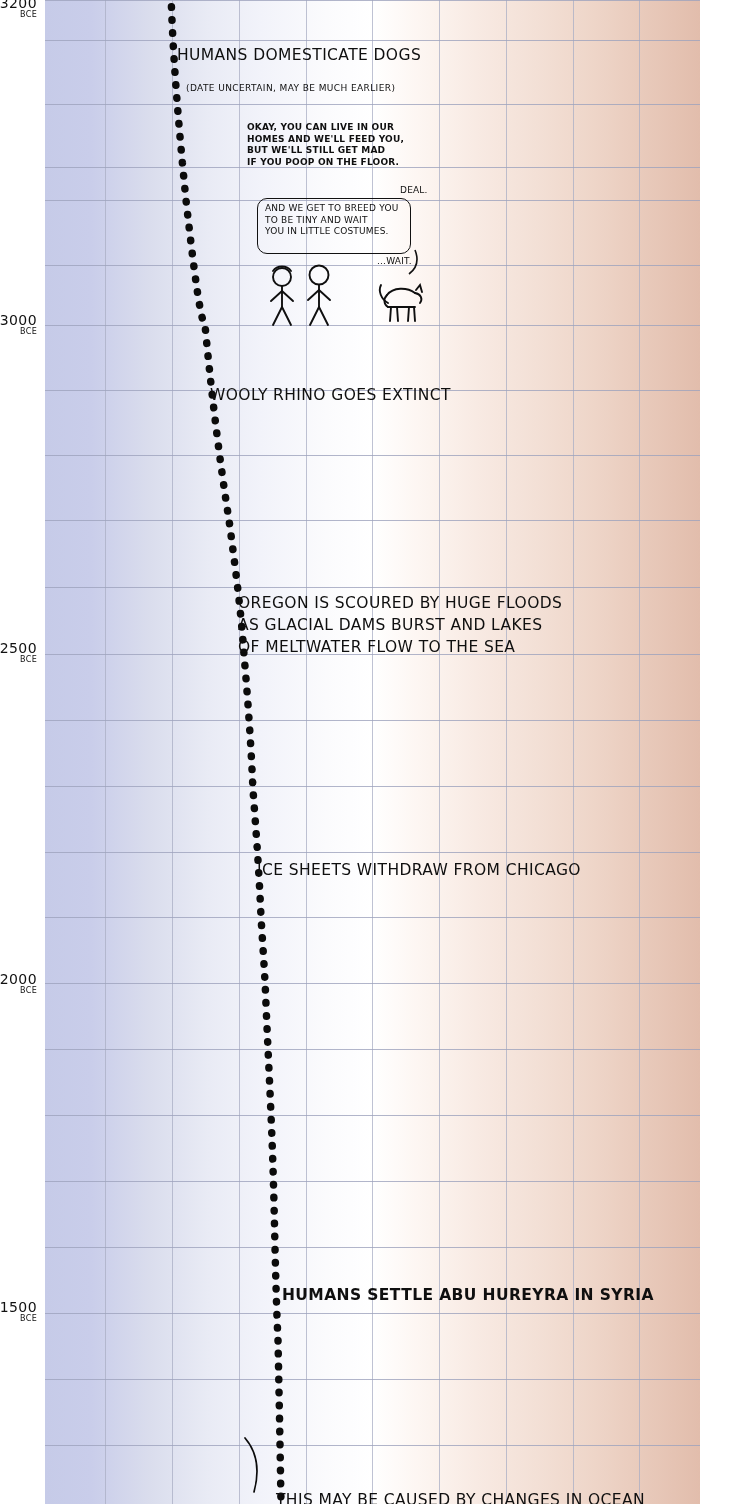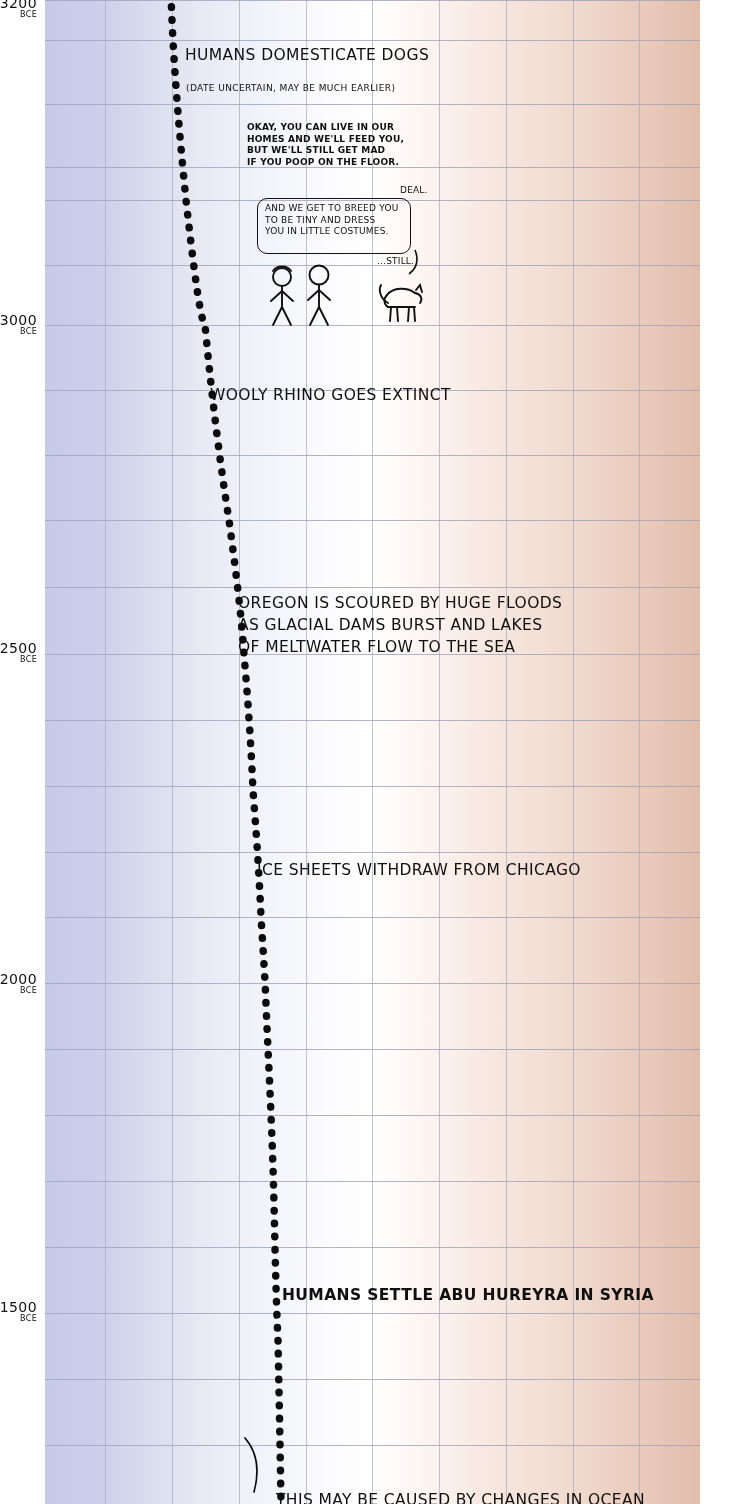--- a/index.html
+++ b/index.html
@@ -153,39 +153,39 @@
                  C 211,830 214,870 216,917
                  C 218,950 220,975 221,1005
                  C 223,1050 225,1090 226,1115
                  C 228,1160 229,1200 230,1247
                  C 231,1290 232,1320 233,1340
                  C 234,1390 235,1440 236,1504" fill="none" stroke="#0b0b0b" stroke-width="7.5" stroke-linecap="round" stroke-dasharray="0.5 12.5"></path>
 
       <path d="M 200,1438 C 212,1452 215,1470 209,1492" fill="none" stroke="#0b0b0b" stroke-width="1.7" stroke-linecap="round"></path>
     </svg>
 
-    <div class="anno big" style="left:140px; top:44px;">HUMANS DOMESTICATE DOGS</div>
+    <div class="anno big" style="left:132px; top:44px;">HUMANS DOMESTICATE DOGS</div>
     <div class="anno tiny" style="left:141px; top:83px;">(DATE UNCERTAIN, MAY BE MUCH EARLIER)</div>
 
     <div class="bubble" style="left:202px; top:122px; width:170px;font-weight:bold;">OKAY, YOU CAN LIVE IN OUR
 HOMES AND WE'LL FEED YOU,
 BUT WE'LL STILL GET MAD
 IF YOU POOP ON THE FLOOR.</div>
 
     <div class="bubble-outline" style="left:212px; top:198px; width:152px; height:54px;
          border-radius:10px;"></div>
     <div class="bubble" style="left:220px; top:203px; width:150px;">AND WE GET TO BREED YOU
-TO BE TINY AND DRESS
+TO BE TINY AND WAIT
 YOU IN LITTLE COSTUMES.</div>
     <svg style="position:absolute; left:340px; top:248px;" width="40" height="30">
       <path d="M 30,2 C 34,12 32,20 24,26" fill="none" stroke="#111" stroke-width="1.6"></path>
     </svg>
 
     <div class="bubble" style="left:355px; top:185px;">DEAL.</div>
-    <div class="bubble" style="left:332px; top:256px;">...STILL.</div>
+    <div class="bubble" style="left:332px; top:256px;">...WAIT.</div>
 
     <svg style="position:absolute; left:222px; top:265px;" width="60" height="65">
       <g fill="none" stroke="#0f0f0f" stroke-width="1.9" stroke-linecap="round">
         <circle cx="15" cy="12" r="9"></circle>
         <path d="M 6,6 C 10,0 20,0 24,6"></path>
         <path d="M 15,21 L 15,42"></path>
         <path d="M 15,26 L 4,36"></path>
         <path d="M 15,26 L 26,36"></path>
         <path d="M 15,42 L 6,60"></path>
         <path d="M 15,42 L 24,60"></path>

